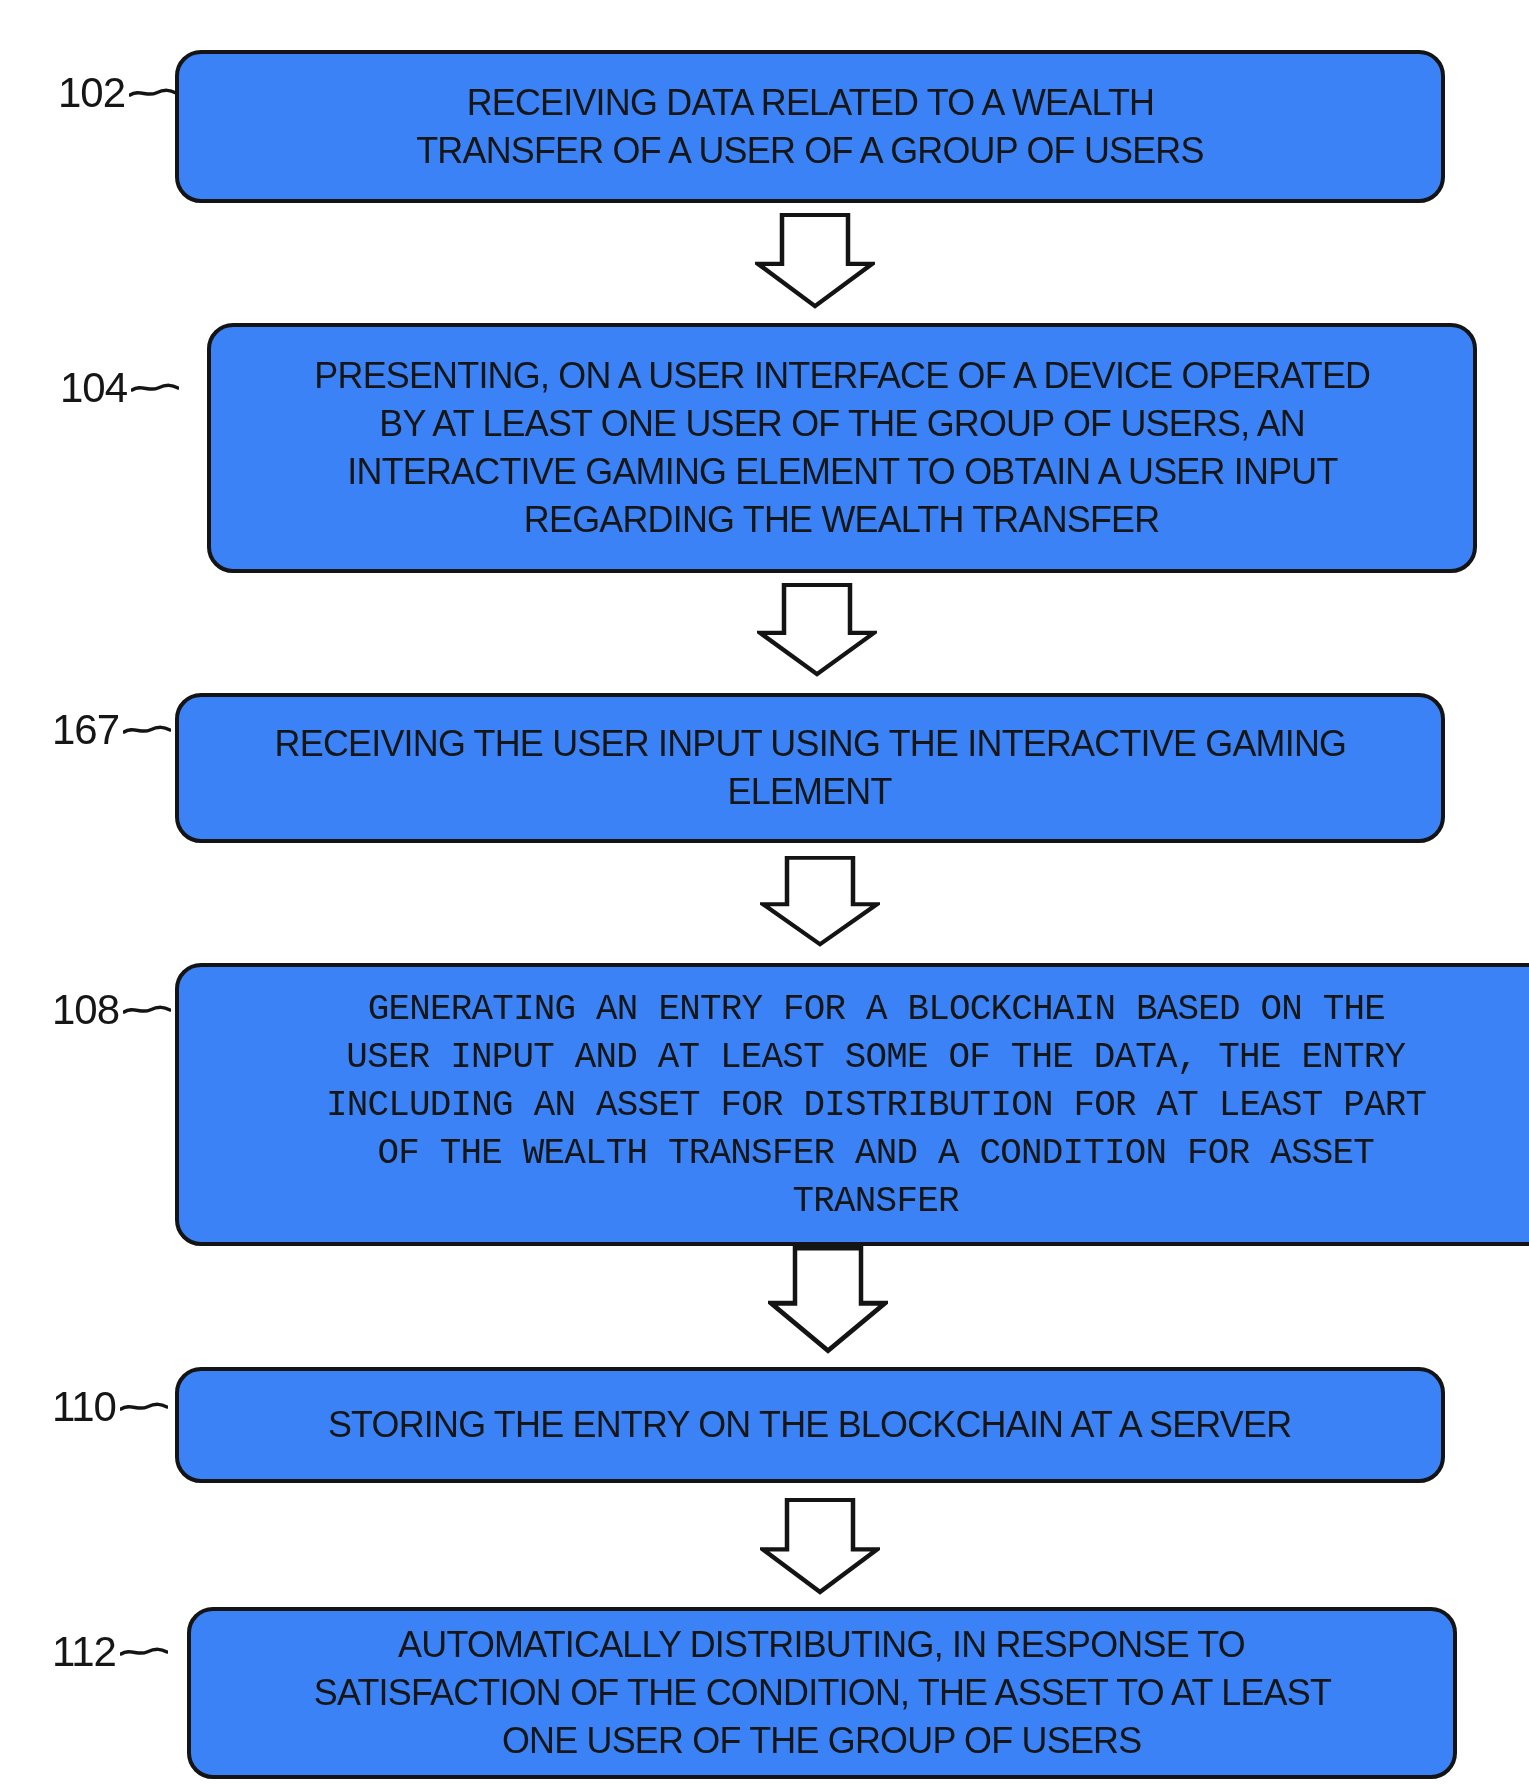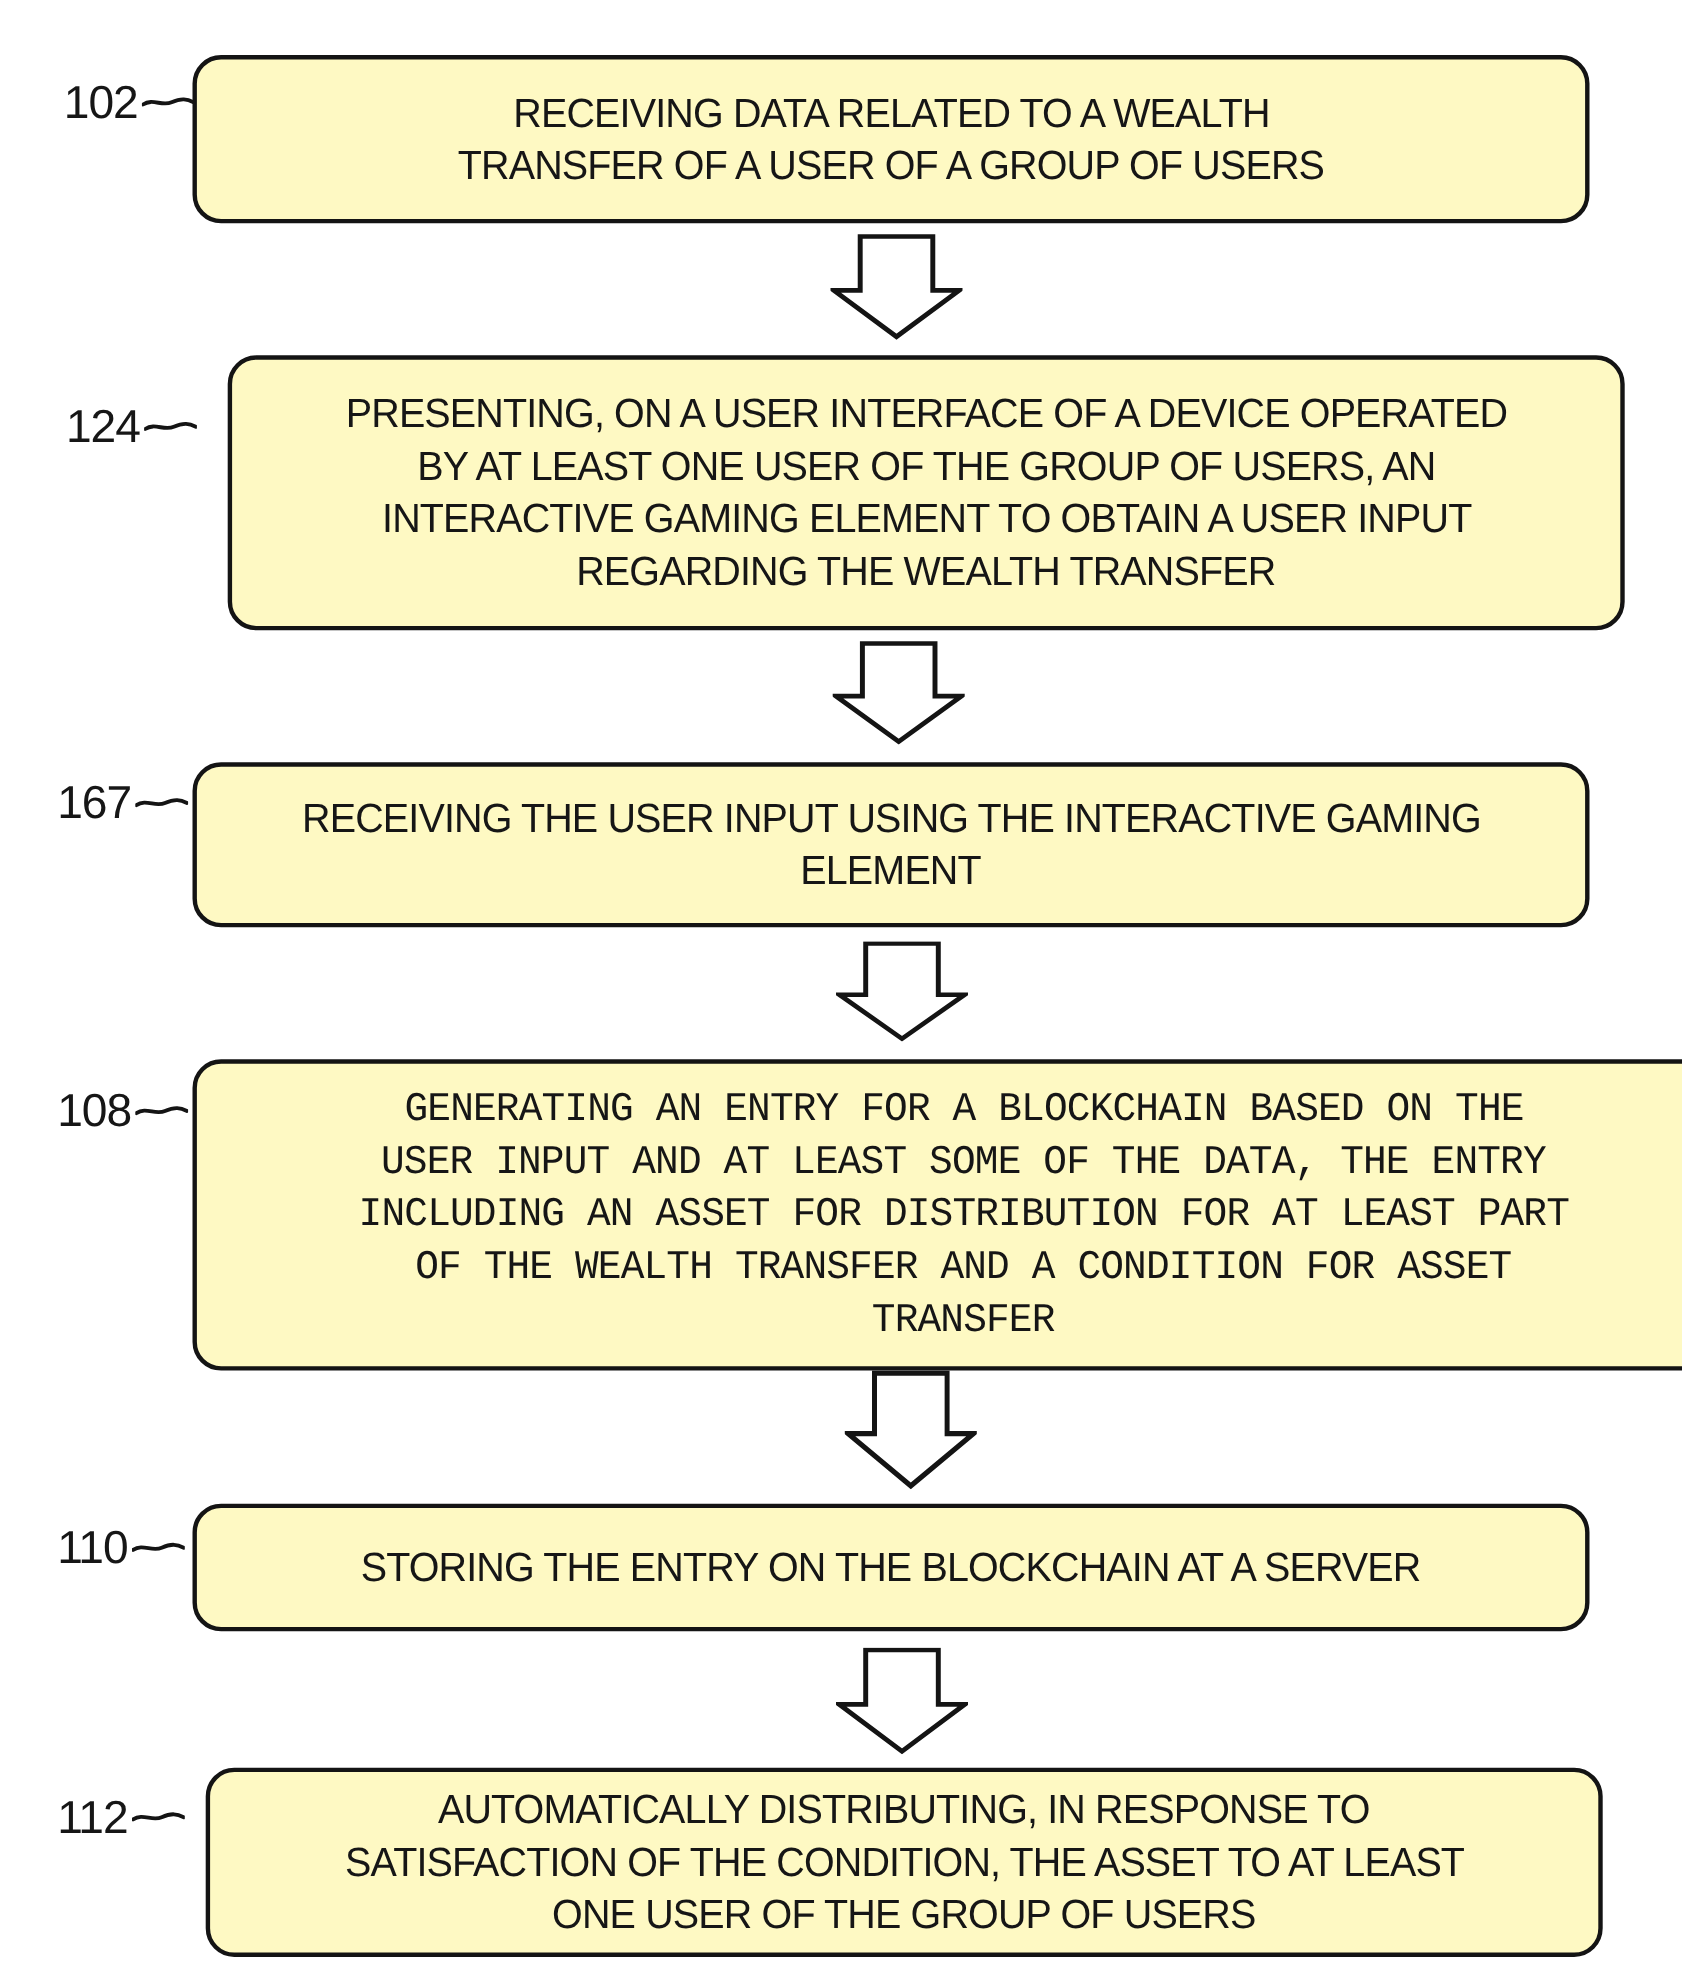--- a/index.html
+++ b/index.html
@@ -10,21 +10,21 @@
     background: #ffffff;
     font-family: "Liberation Sans", sans-serif;
     color: #161616;
     overflow: hidden;
   }
   .step-box {
     position: absolute;
     box-sizing: border-box;
     border: 4px solid #141414;
     border-radius: 26px;
-    background: #fef9c3;
+    background: #3b82f6;
     display: flex;
     flex-direction: column;
     justify-content: center;
     align-items: center;
   }
   .step-line {
     font-size: 37px;
     line-height: 48px;
     letter-spacing: -0.8px;
     font-weight: 400;
@@ -64,21 +64,21 @@
   <div class="step-box" style="left:175px; top:50px; width:1270px; height:153px;">
     <div class="step-line">RECEIVING DATA RELATED TO A WEALTH</div>
     <div class="step-line">TRANSFER OF A USER OF A GROUP OF USERS</div>
   </div>
 
   <svg class="arrow" style="left:755px; top:213px;" width="120" height="96" viewBox="0 0 120 100" preserveAspectRatio="none">
     <path d="M 27 2 H 93 V 53 H 117 L 60 97 L 3 53 H 27 Z" fill="#ffffff" stroke="#141414" stroke-width="4.5" stroke-linejoin="miter"></path>
   </svg>
 
   <div class="ref-group" style="left:60px; top:363px;">
-    <span class="ref-num">124</span>
+    <span class="ref-num">104</span>
     <svg class="squiggle" width="48" height="20" viewBox="0 0 48 20">
       <path d="M 1 12 C 10 6, 18 14, 27 10 S 41 7, 47 10" fill="none" stroke="#141414" stroke-width="3.5" stroke-linecap="round"></path>
     </svg>
   </div>
   <div class="step-box" style="left:175px; top:323px; width:1270px; height:250px;margin-left:32px;">
     <div class="step-line">PRESENTING, ON A USER INTERFACE OF A DEVICE OPERATED</div>
     <div class="step-line">BY AT LEAST ONE USER OF THE GROUP OF USERS, AN</div>
     <div class="step-line">INTERACTIVE GAMING ELEMENT TO OBTAIN A USER INPUT</div>
     <div class="step-line">REGARDING THE WEALTH TRANSFER</div>
   </div>

